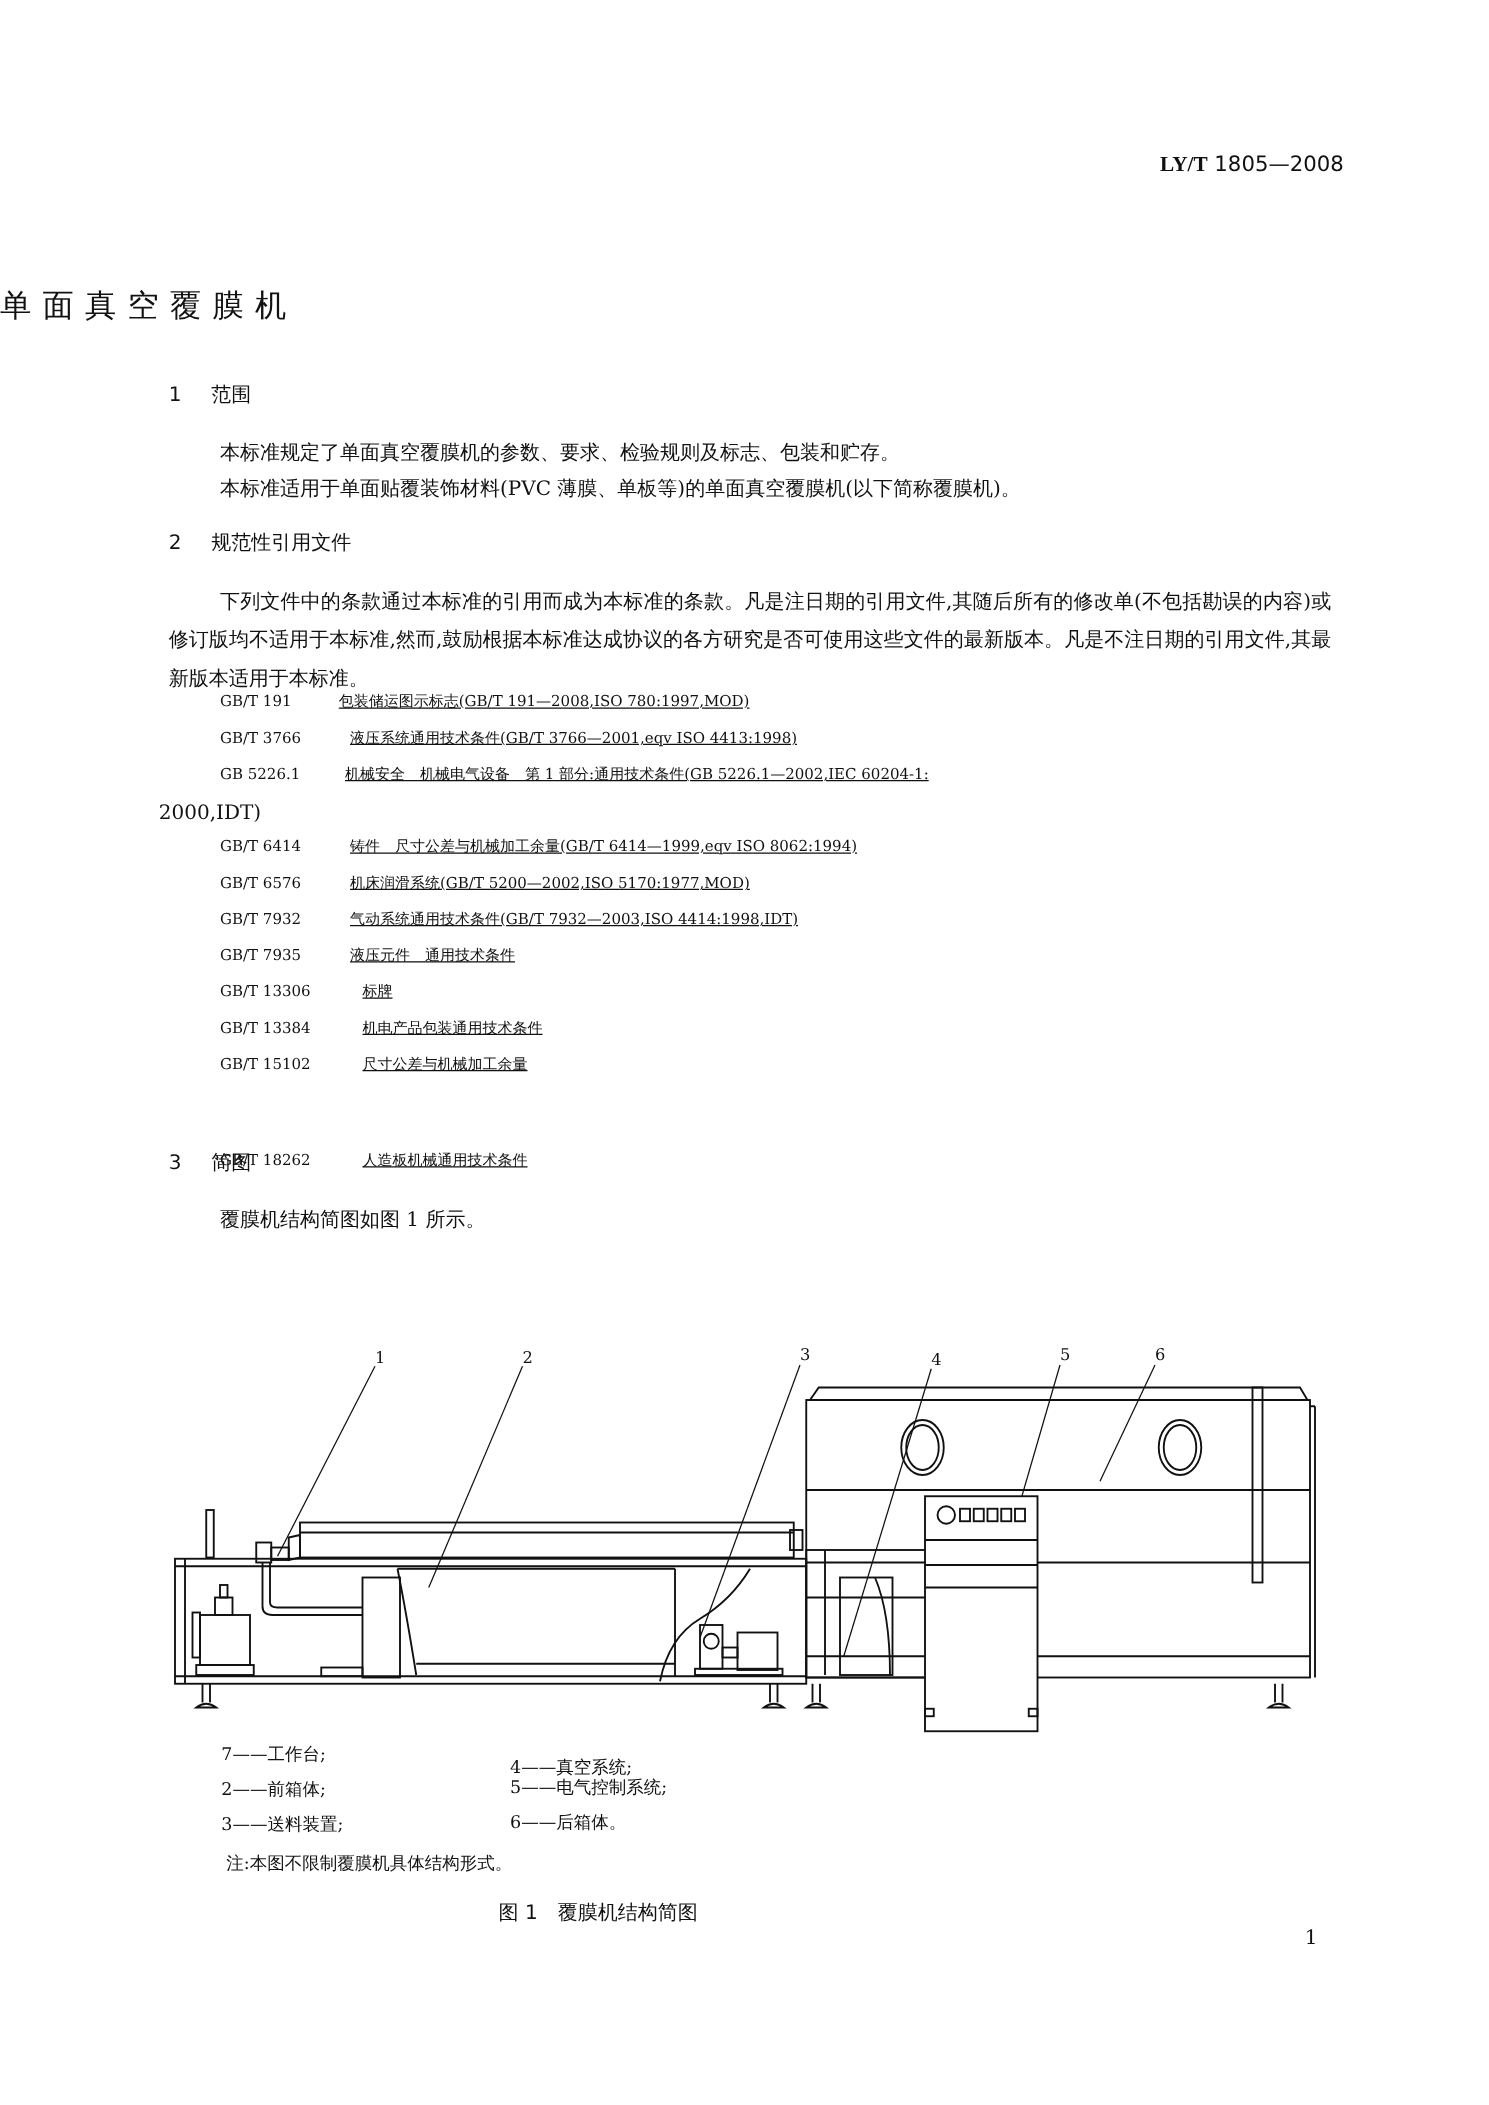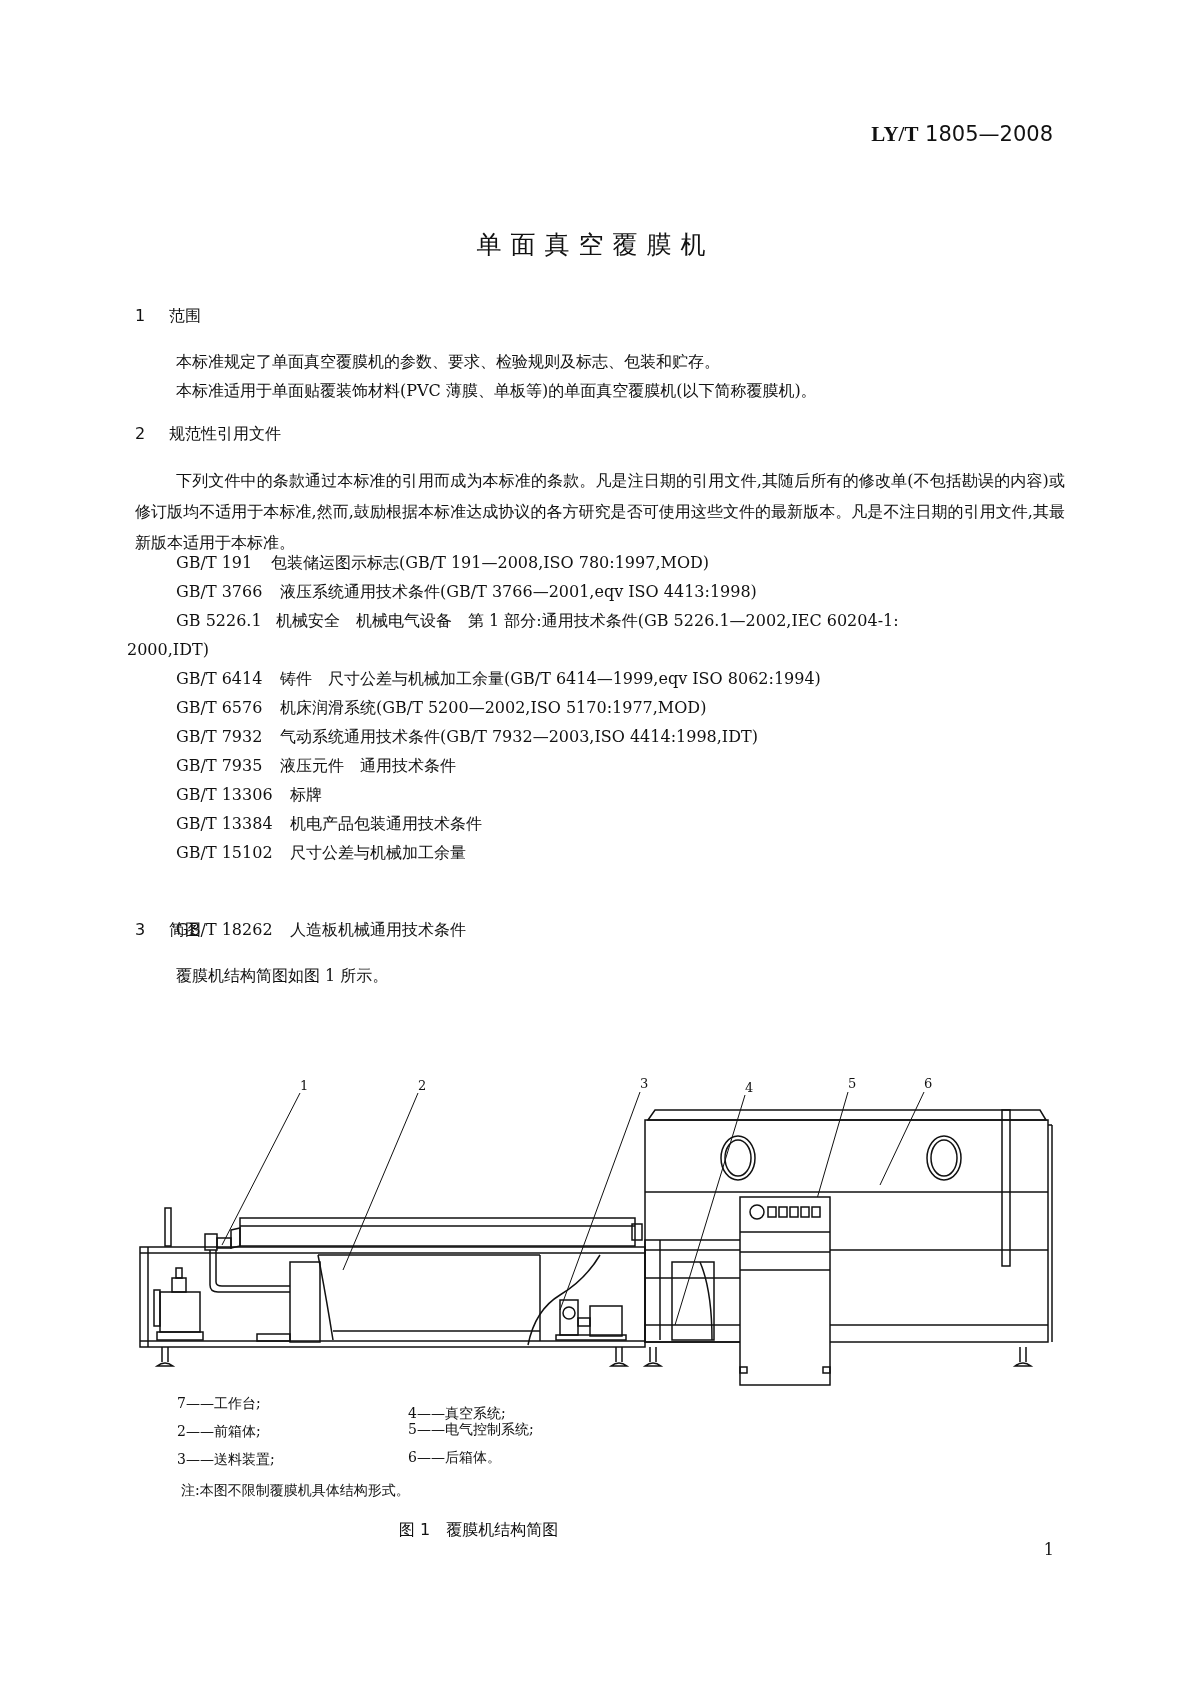--- a/index.html
+++ b/index.html
@@ -1,27 +1,27 @@
 <!DOCTYPE html>
 <html><head>
   <meta charset="utf-8">
   <style>
     html, body { margin: 0; padding: 0; background: #ffffff; }
     body { width: 1191px; height: 1684px; position: relative; overflow: hidden; color: #111; font-family: "DejaVu Serif", "Liberation Serif", serif; }
     .abs { position: absolute; white-space: nowrap; }
-    .std-code { right: 138px; top: 122px; font-size: 21px; }
+    .std-code { right: 116px; top: 122px; font-size: 17px; }
     .std-code .ly { font-family: "Liberation Serif", serif; font-weight: bold; }
     .std-code .num { font-family: "DejaVu Sans", sans-serif; }
-    .doc-title { left: 0; width: 1191px; top: 228px; text-align: center; font-family: "DejaVu Sans", sans-serif; font-size: 25px; letter-spacing: 9px; }
+    .doc-title { left: 0; width: 1191px; top: 228px; font-family: "DejaVu Sans", sans-serif; font-size: 25px; letter-spacing: 9px; }
     .section-head { left: 135px; font-family: "DejaVu Sans", sans-serif; font-size: 16px; }
     .section-head .snum { display: inline-block; width: 34px; }
     .para { font-size: 16px; line-height: 31px; }
     .indent { left: 176px; }
     .full { left: 135px; width: 930px; white-space: normal; text-align: justify; text-indent: 41px; }
-    .ref-row { left: 176px; font-size: 16px; }
+    .ref-row { left: 176px; font-size: 12px; text-decoration: underline; }
     .ref-row .code { display: inline-block; }
     .legend { font-size: 14px; }
     .fig-caption { left: 0; width: 957px; text-align: center; top: 1520px; font-family: "DejaVu Sans", sans-serif; font-size: 16px; }
     .page-num { right: 137px; top: 1540px; font-size: 16px; }
     svg text { font-family: "DejaVu Serif", serif; font-size: 13px; }
   </style>
 </head>
 <body>
 
 <div class="abs std-code">

